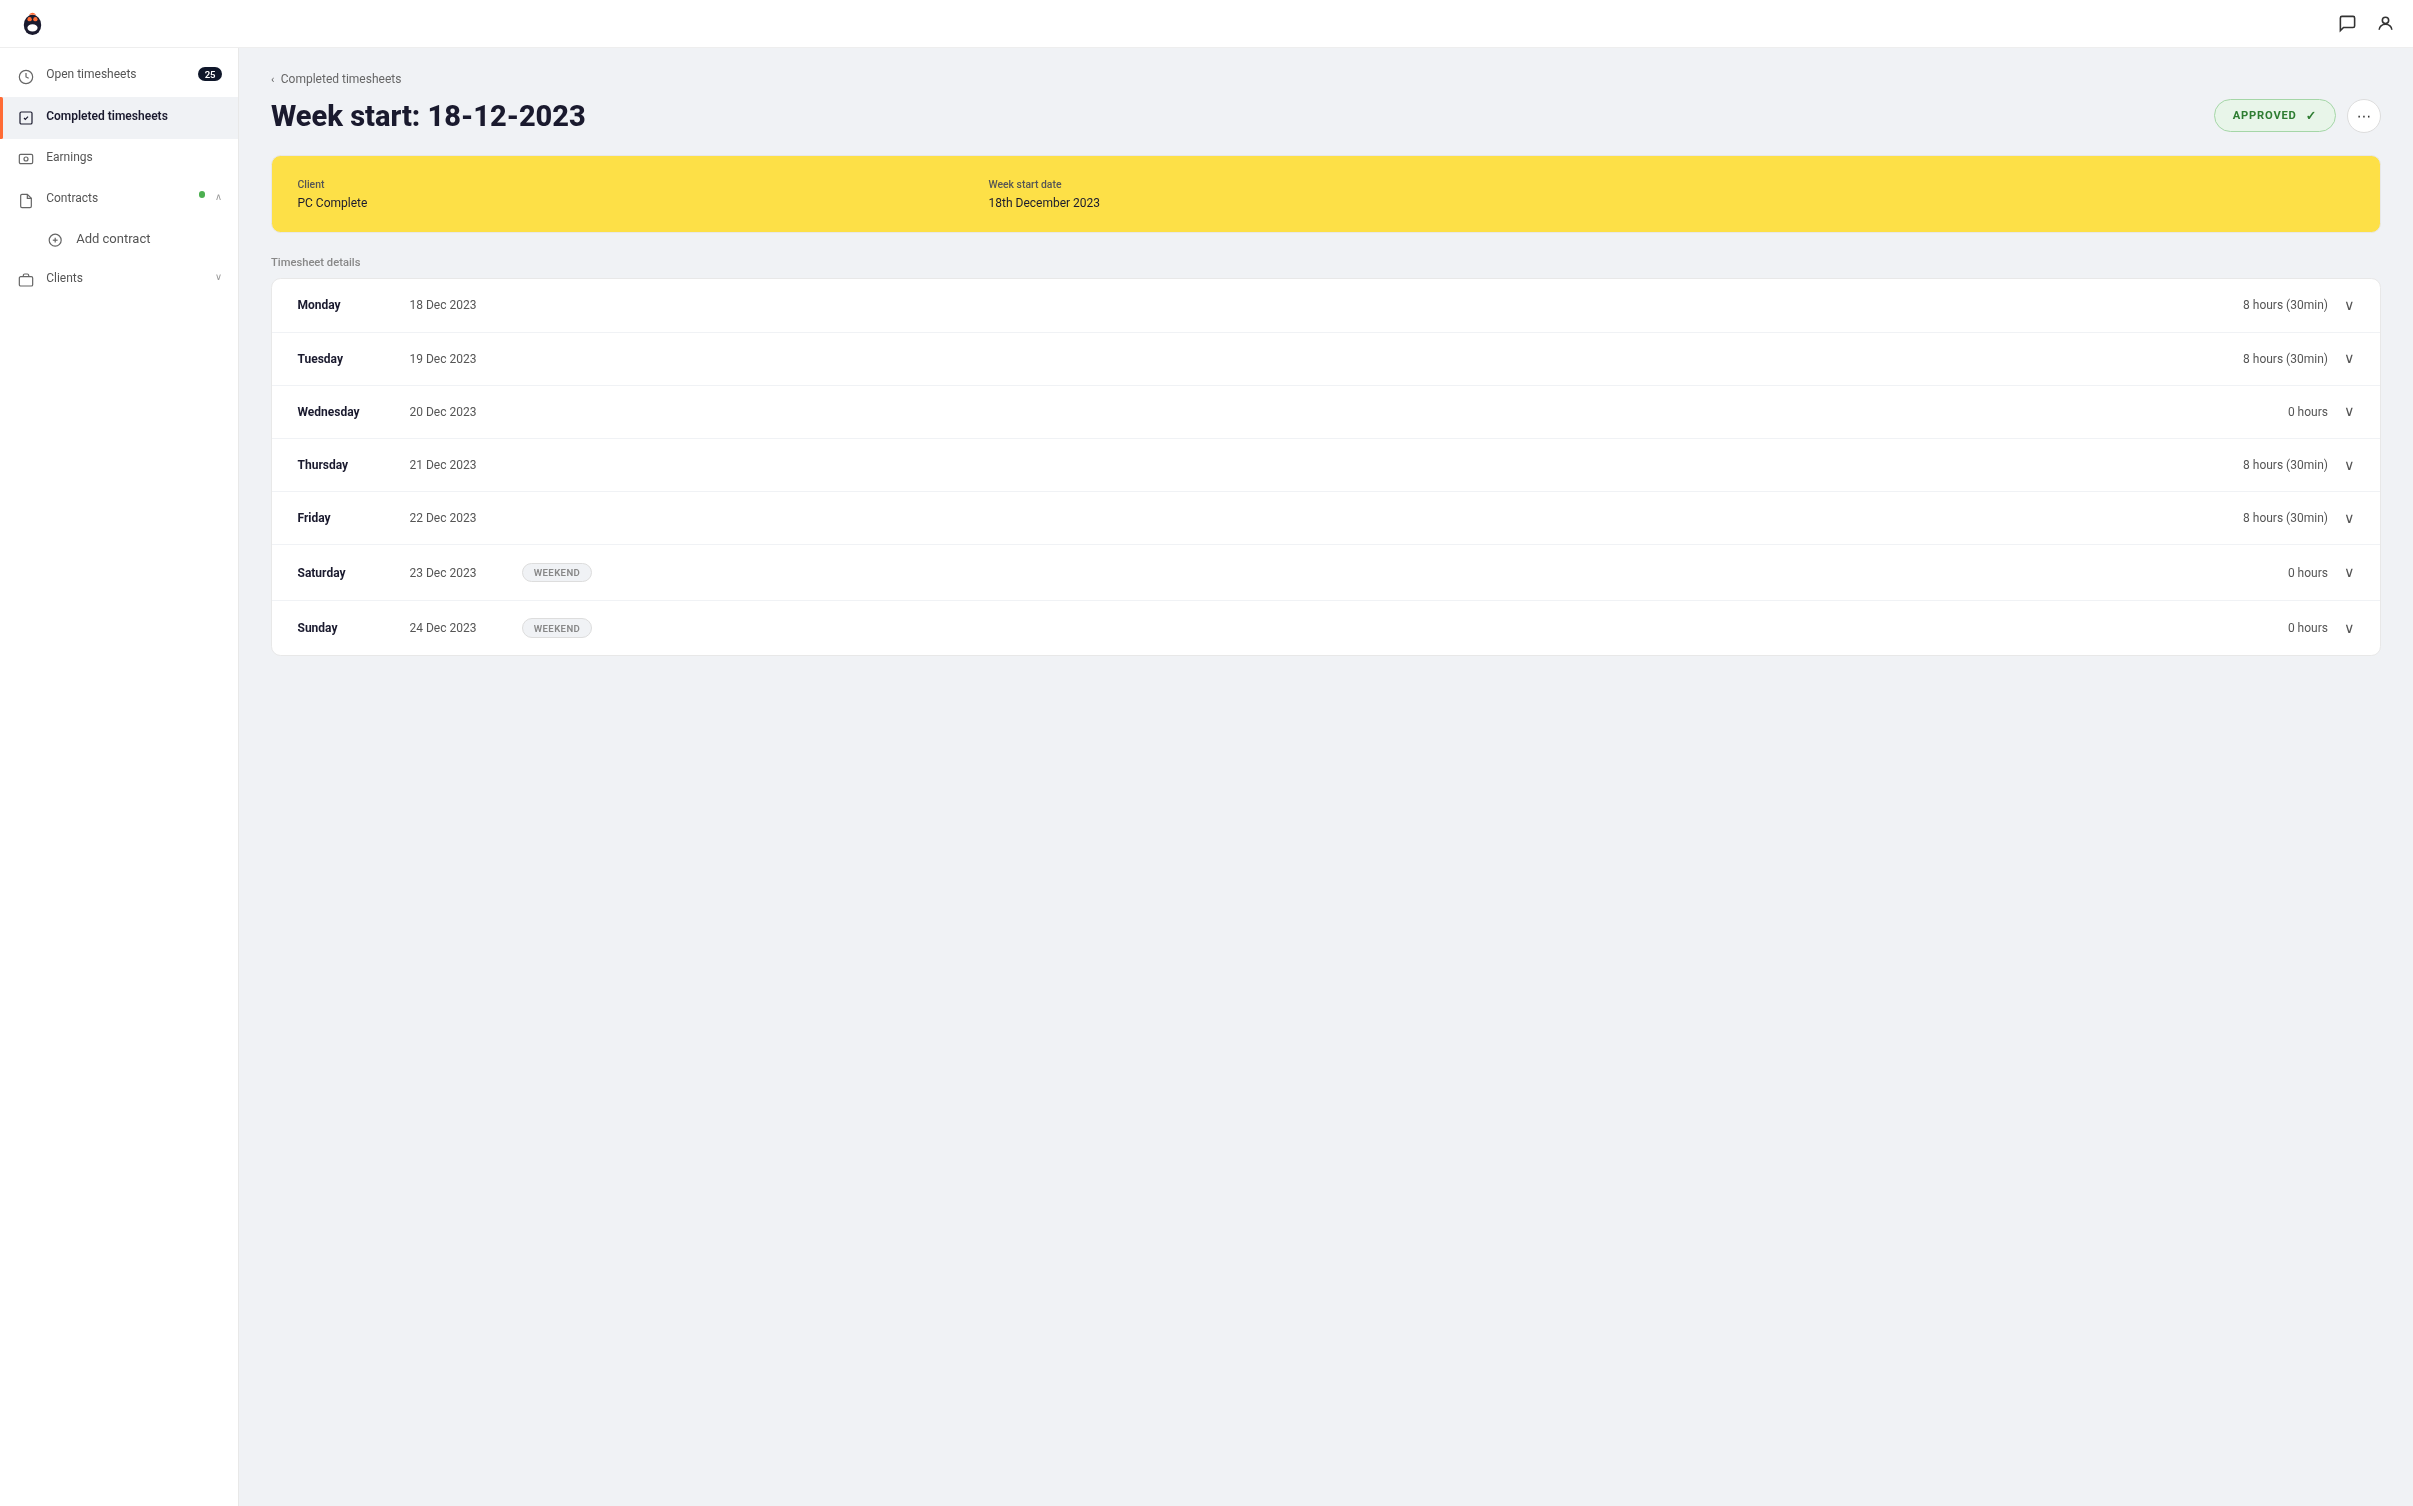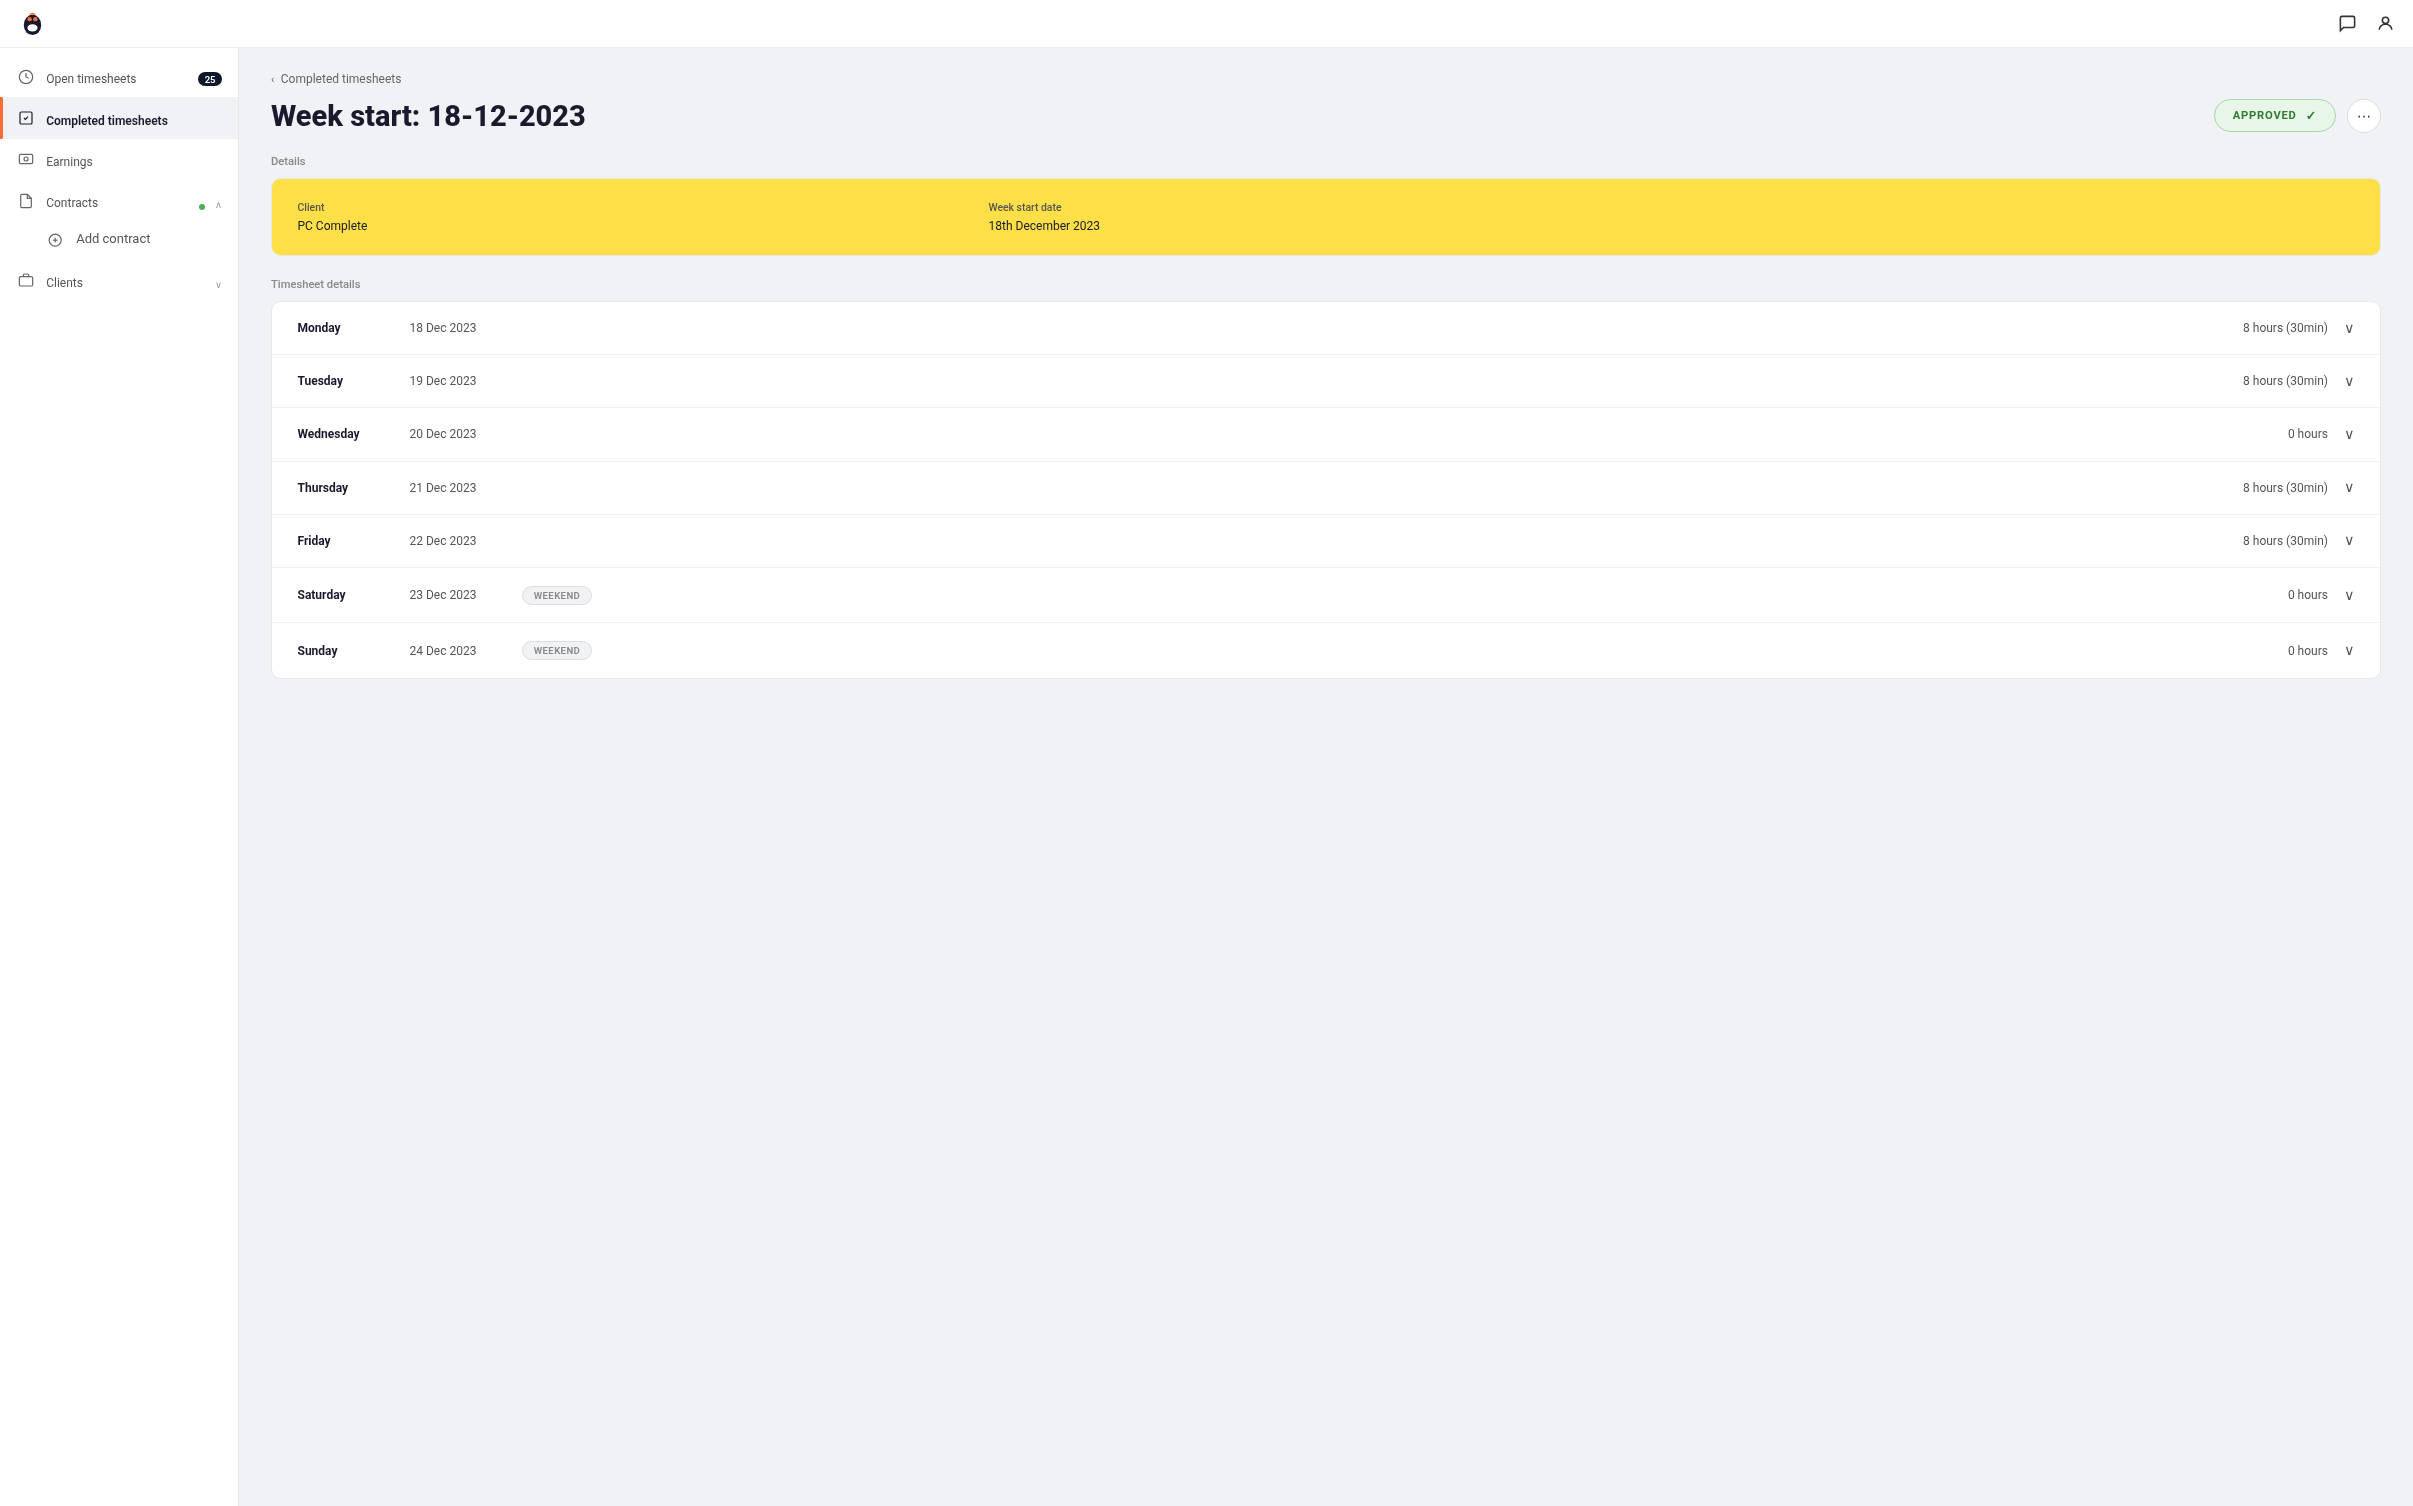--- a/index.html
+++ b/index.html
@@ -16,21 +16,21 @@
     .topbar-icons { display: flex; align-items: center; gap: 16px; }
     .topbar-icon { width: 22.3px; height: 22.3px; display: flex; align-items: center; justify-content: center; cursor: pointer; color: #333; }
 
     
     .sidebar {
       position: fixed; top: 48px; left: 0; bottom: 0; width: 239px;
       background: #fff; border-right: 0.8px solid #e8e8e8; overflow-y: auto;
       padding: 8px 0;
     }
     .sidebar-item {
-      display: flex; align-items: flex-end; padding: 11.2px 16px; cursor: pointer;
+      display: flex; align-items: flex-start; padding: 11.2px 16px; cursor: pointer;
       color: #555; font-size: 12px; position: relative;
     }
     .sidebar-item.active { color: #1a1a2e; font-weight: 600; background: #f0f2f5; }
     .sidebar-item .active-bar {
       position: absolute; left: 0; top: 0; bottom: 0; width: 3.2px;
       background: #ff6b35; border-radius: 0 1.6px 1.6px 0;
     }
     .sidebar-icon { width: 19px; height: 19px; margin-right: 11.2px; display: flex; align-items: center; justify-content: center; flex-shrink: 0; }
     .sidebar-label { flex: 1; }
     .badge {
@@ -218,21 +218,20 @@
       <div class="approved-badge">
         <span>APPROVED</span>
         <span class="approved-check">✓</span>
       </div>
       <button class="more-btn">
         <span>⋯</span>
       </button>
     </div>
   </div>
 
-  <p class="section-label">Details</p>
   <div class="details-card">
     <div class="details-grid">
       <div class="detail-item">
         <div class="detail-label">Client</div>
         <div class="detail-value">PC Complete</div>
       </div>
       <div class="detail-item">
         <div class="detail-label">Week start date</div>
         <div class="detail-value">18th December 2023</div>
       </div>

